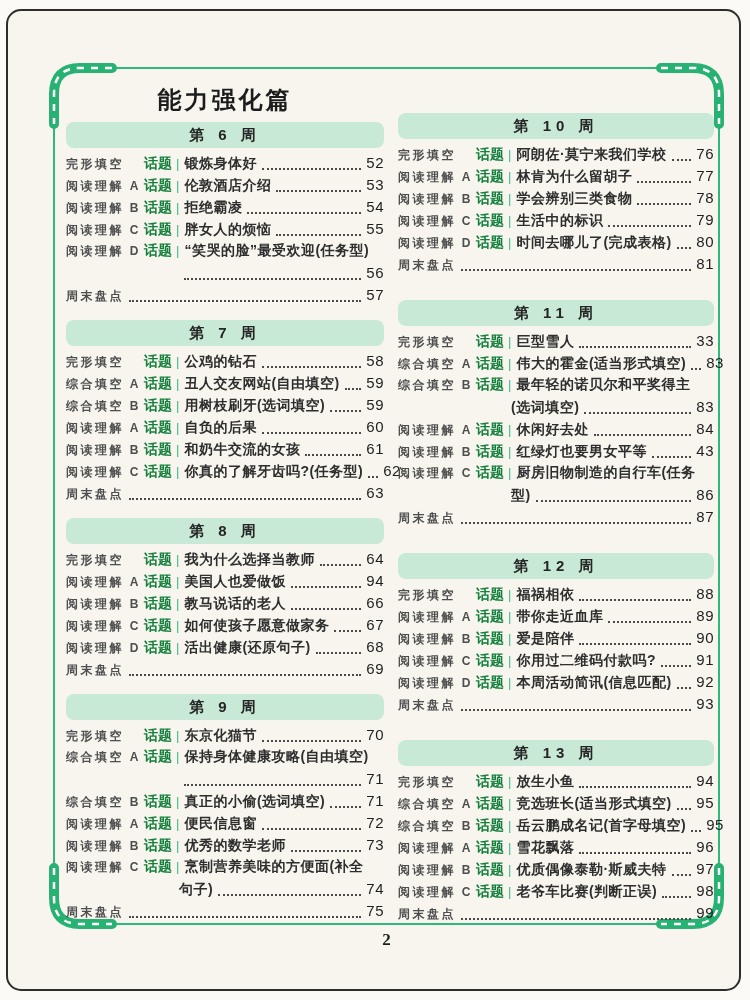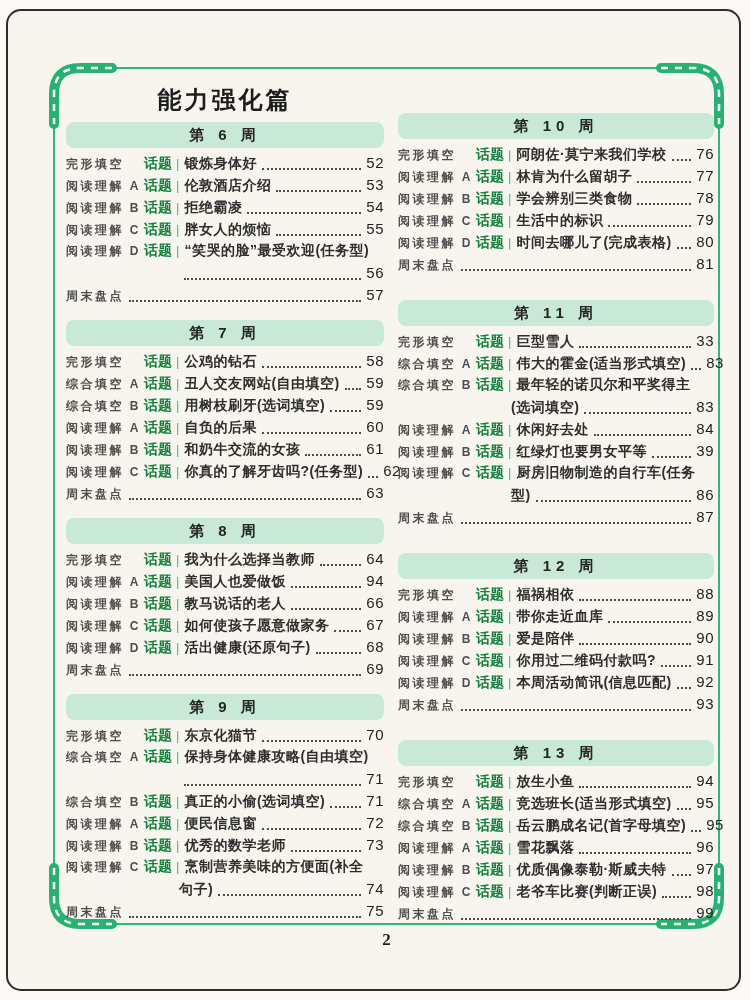--- a/index.html
+++ b/index.html
@@ -460,21 +460,21 @@
             <span class="pg">84</span>
           </div>
         </div>
         <div class="row">
           <div class="line">
             <span class="lab fixed">阅读理解 B</span>
             <span class="badge">话题</span>
             <span class="sep">|</span>
             <span class="topic">红绿灯也要男女平等</span>
             <span class="leader"></span>
-            <span class="pg">39</span>
+            <span class="pg">43</span>
           </div>
         </div>
         <div class="row">
           <div class="line">
             <span class="lab fixed">阅读理解 C</span>
             <span class="badge">话题</span>
             <span class="sep">|</span>
             <span class="topic">厨房旧物制造的自行车(任务</span>
           </div>
           <div class="line">

